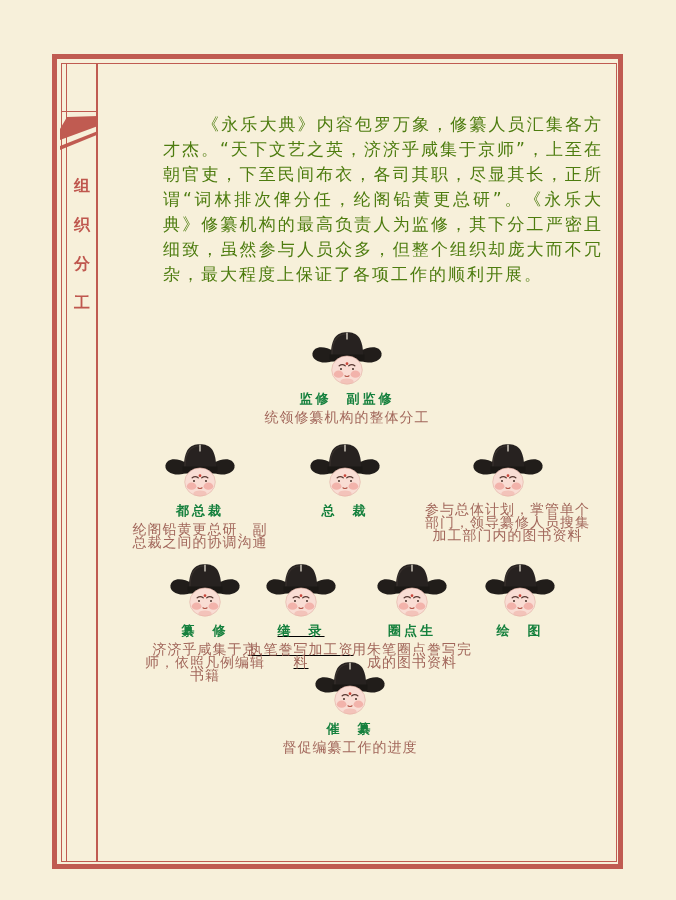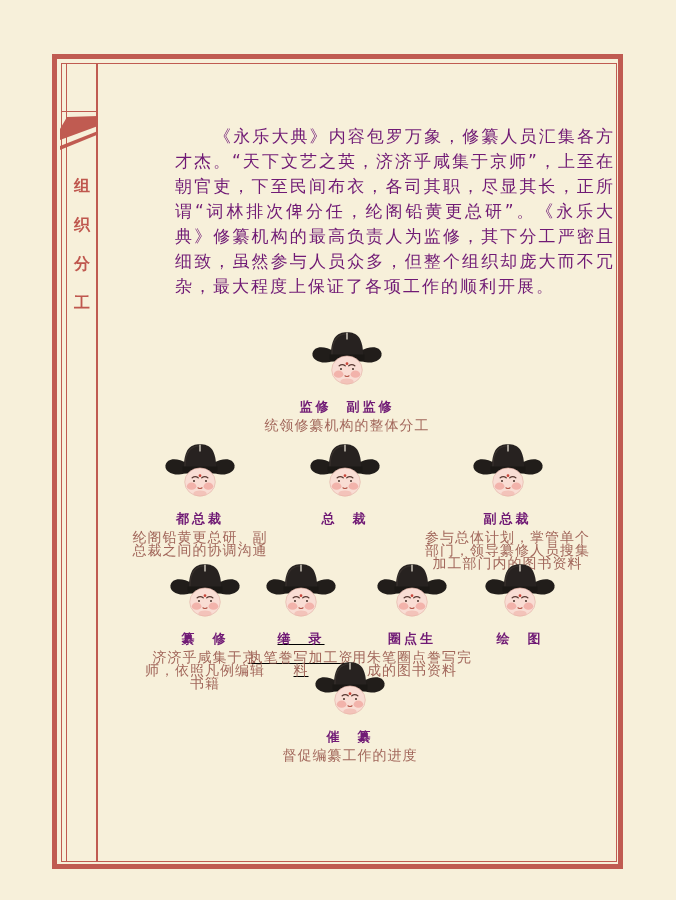--- a/index.html
+++ b/index.html
@@ -30,26 +30,26 @@
   }
   .flag{position:absolute;left:60px;top:113px;width:38px;height:48px;}
   .vtitle{
     position:absolute;left:66px;top:176px;width:32px;
     display:flex;flex-direction:column;align-items:center;gap:18px;
     color:#bf574e;font-size:16px;font-weight:bold;letter-spacing:0;
   }
   .intro{
     position:absolute;left:163px;top:112px;width:440px;
     font-size:17px;line-height:25px;letter-spacing:2px;
-    color:#701a75;text-align:justify;text-indent:2.3em;margin:12px;
+    color:#4d7c0f;text-align:justify;text-indent:2.3em;margin:0;
   }
   .node{position:absolute;text-align:center;}
   .node .head{width:72px;height:60px;display:block;margin:0 auto;}
   .node .ntitle{
-    margin-top:10px;font-size:13px;font-weight:bold;color:#701a75;
+    margin-top:2px;font-size:13px;font-weight:bold;color:#15803d;
     letter-spacing:3px;white-space:pre;
   }
   .node .ndesc{
     margin-top:3px;font-size:14px;line-height:13px;color:#a2675b;
     letter-spacing:1px;
   }
   .n-l1  {left:262px;top:328px;width:170px;}
   .n-l2-0{left:130px;top:440px;width:140px;}
   .n-l2-1{left:275px;top:440px;width:140px;}
   .n-l2-2{left:420px;top:440px;width:175px;}
@@ -126,21 +126,20 @@
   <svg class="head">
       <use href="#official"></use>
     </svg>
   <div class="ntitle">总  裁</div>
 </div>
 
 <div class="node n-l2-2">
   <svg class="head">
       <use href="#official"></use>
     </svg>
-  <div class="ntitle">副总裁</div>
   <div class="ndesc">参与总体计划，掌管单个部门，领导纂修人员搜集加工部门内的图书资料</div>
 </div>
 
 <div class="node n-l3-0">
   <svg class="head">
       <use href="#official"></use>
     </svg>
   <div class="ntitle">纂  修</div>
   <div class="ndesc">济济乎咸集于京师，依照凡例编辑书籍</div>
 </div>

